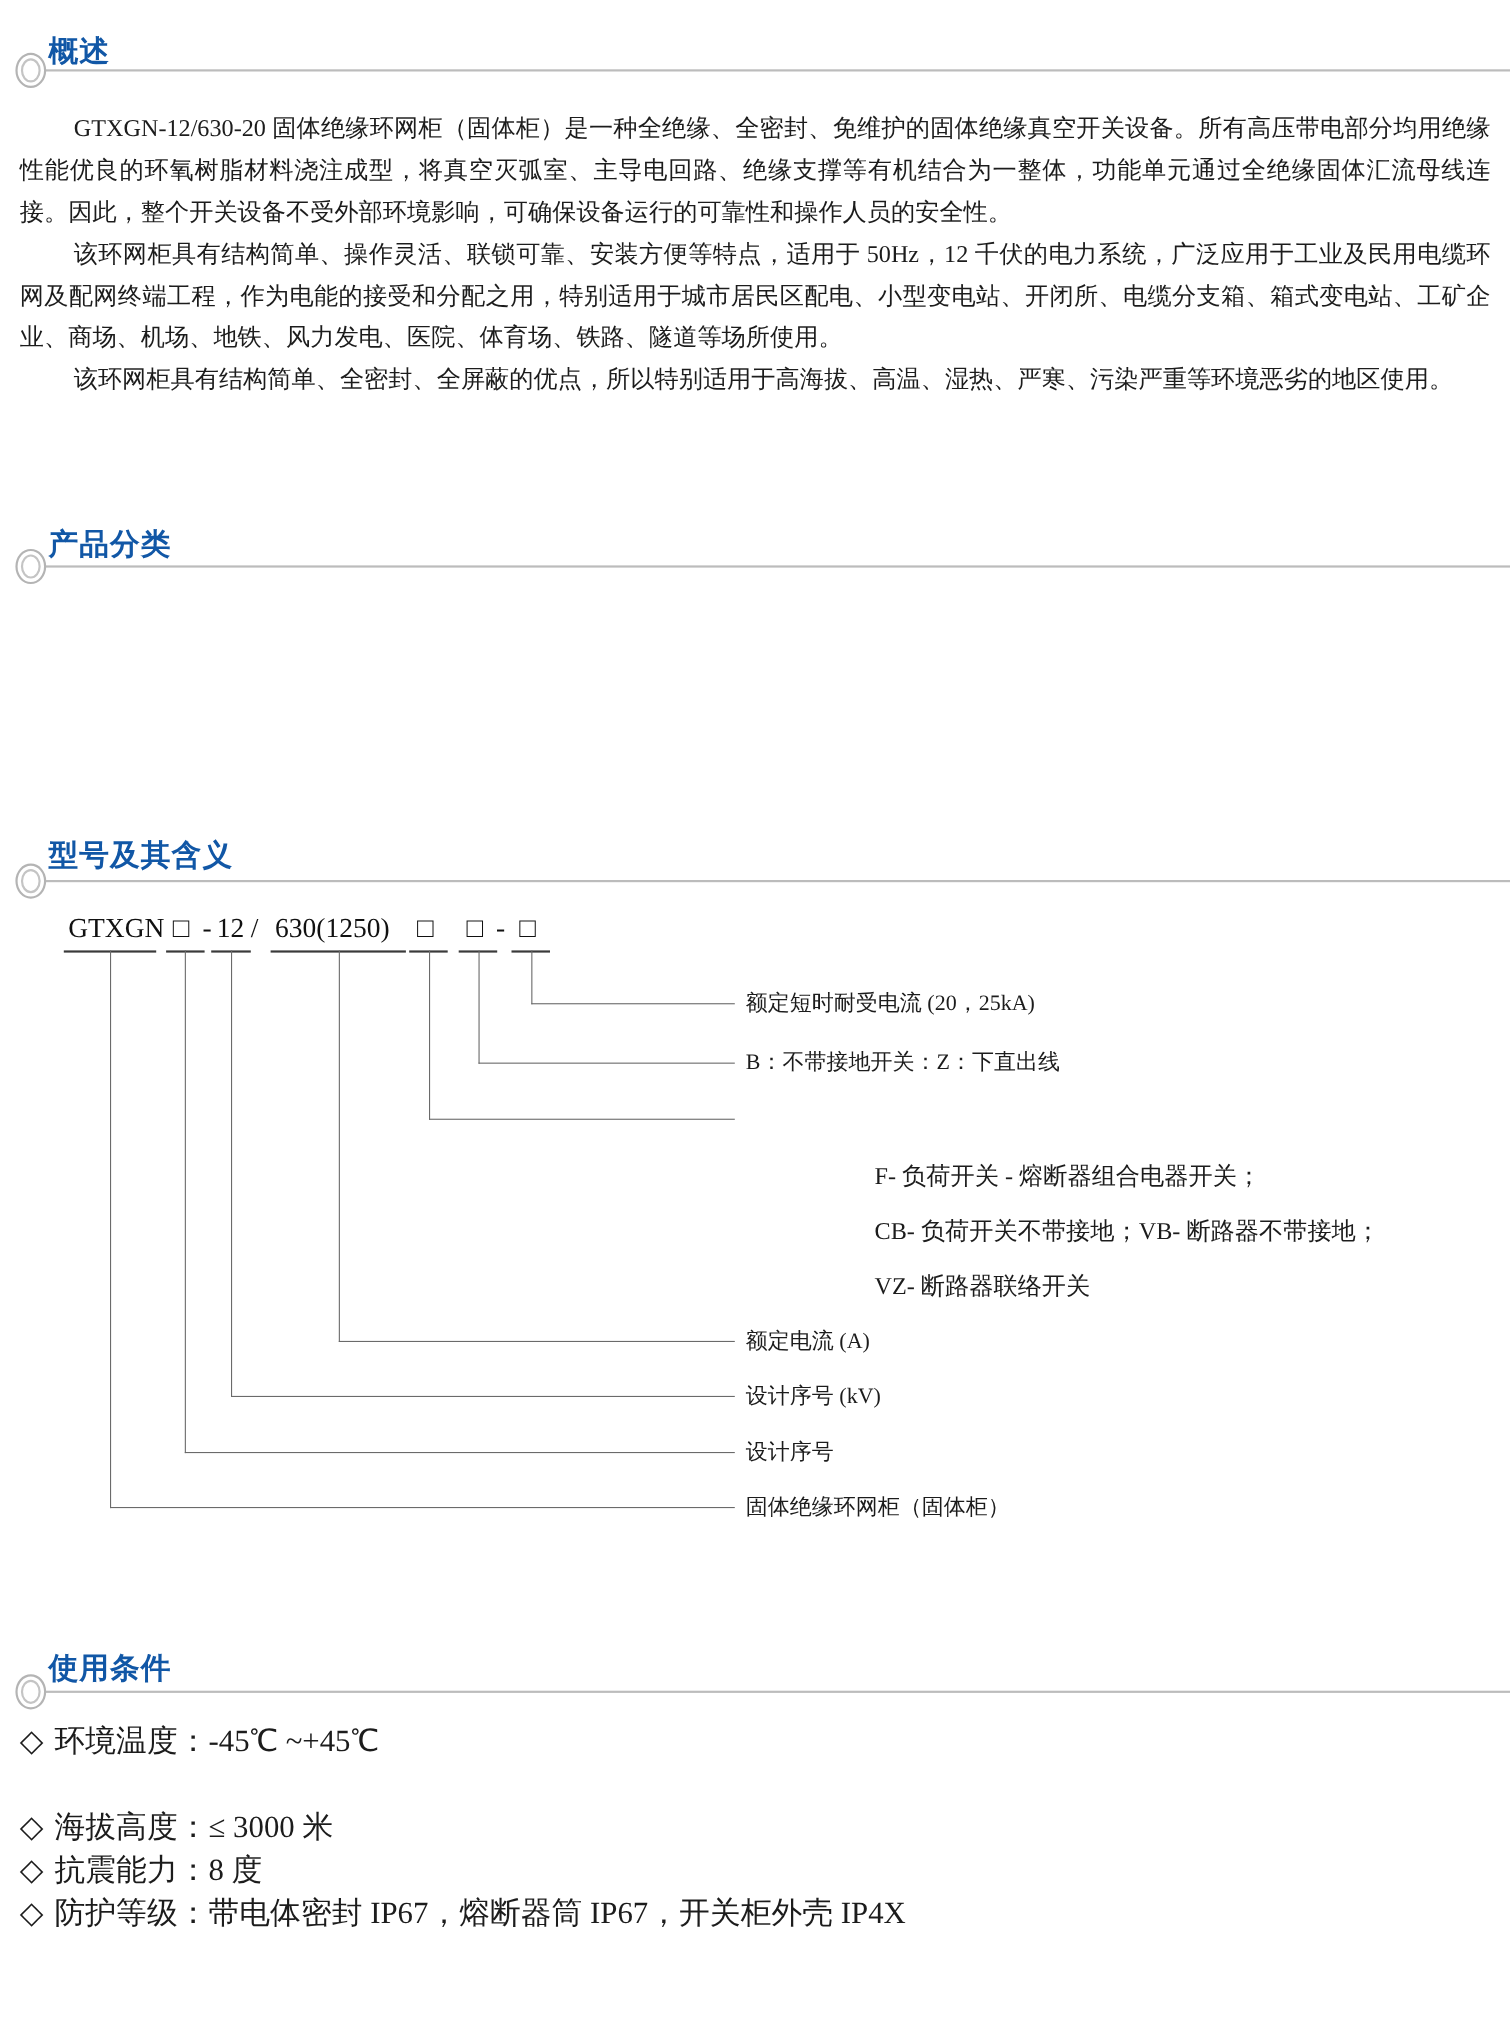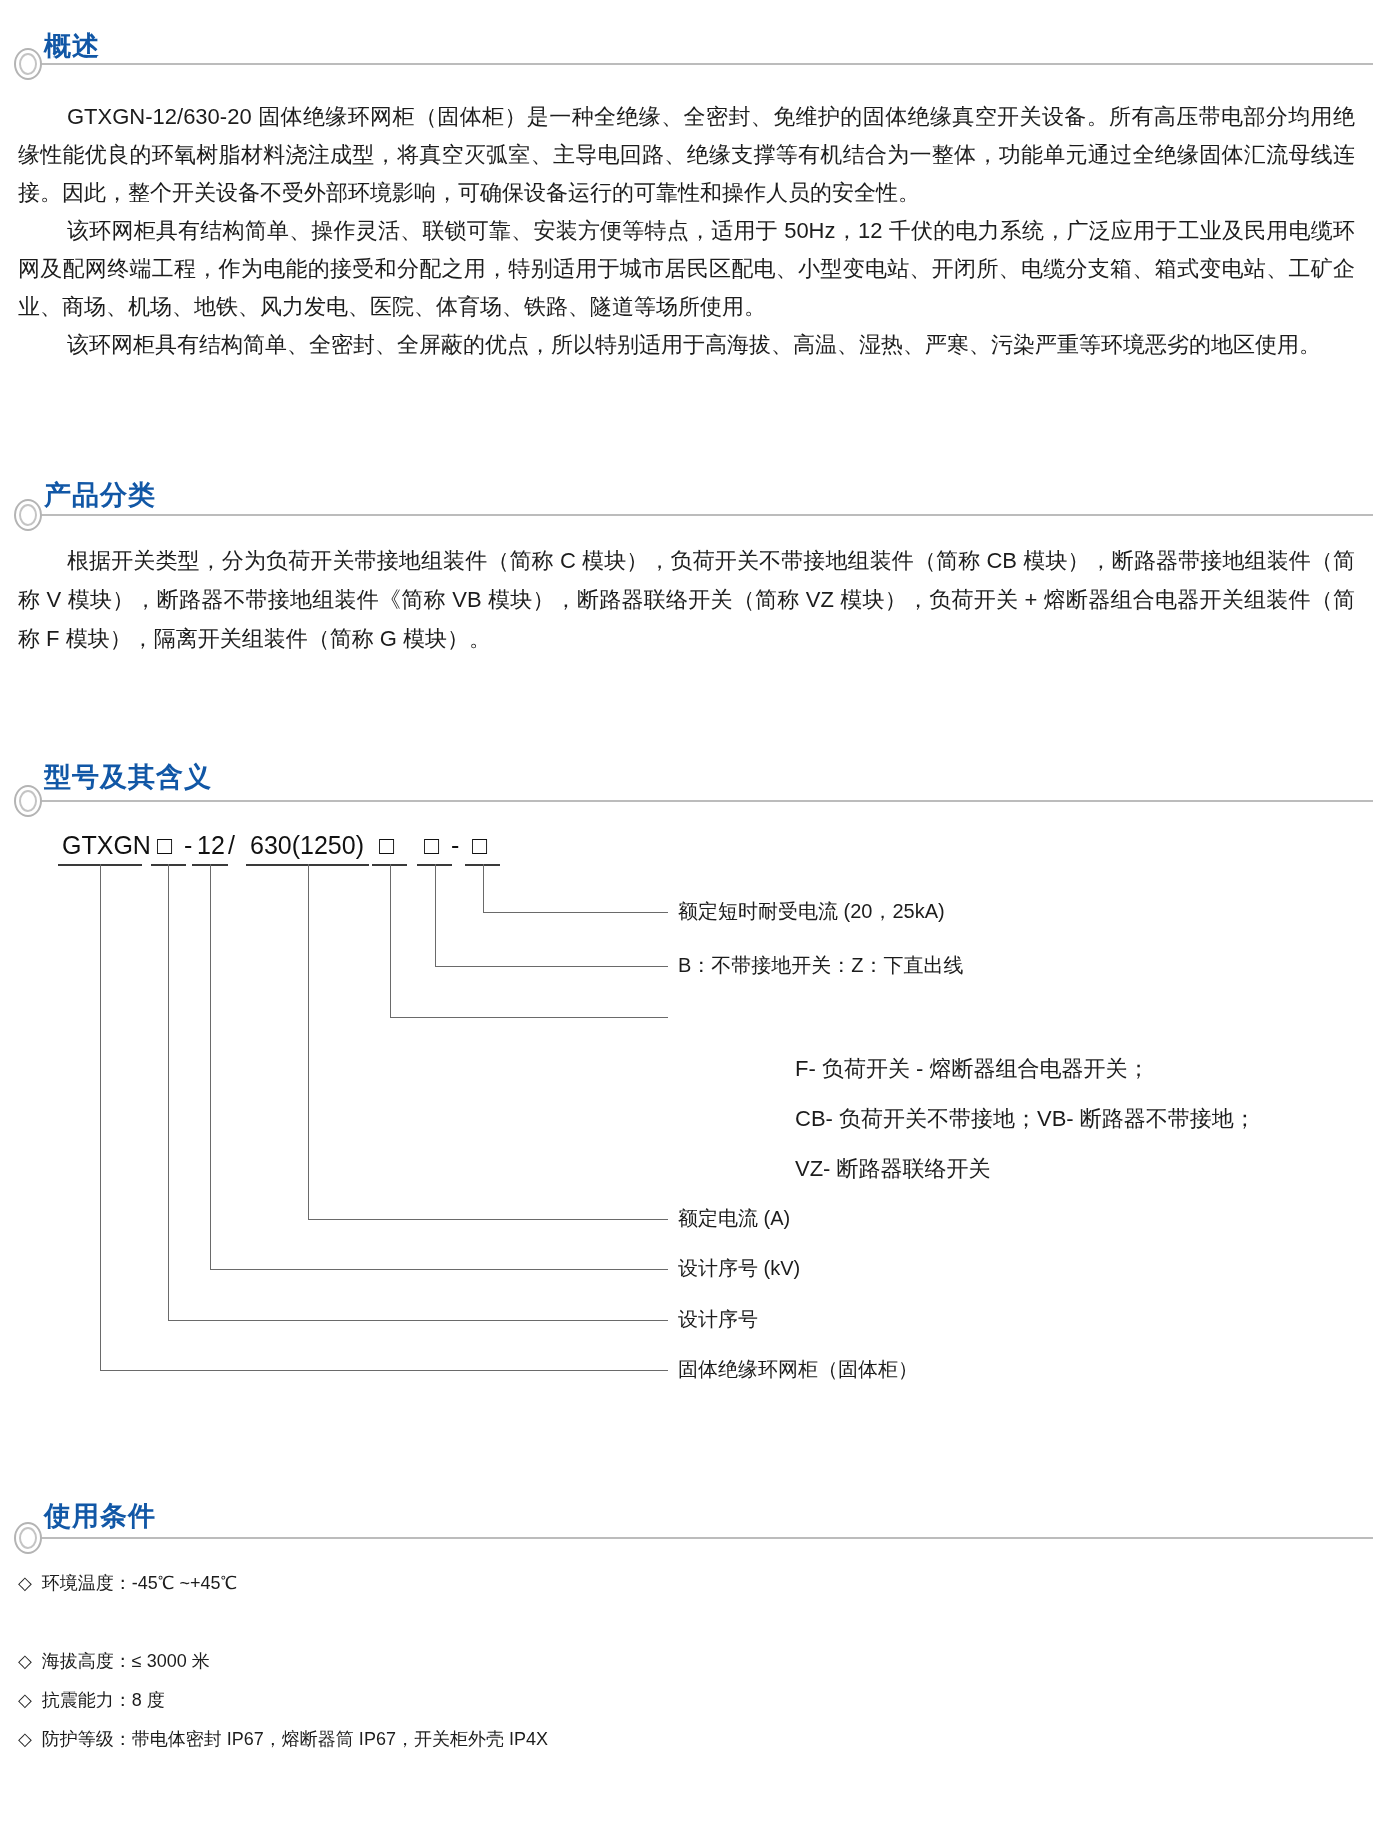--- a/index.html
+++ b/index.html
@@ -1,18 +1,18 @@
 <!DOCTYPE html>
 <html><head>
 <meta charset="utf-8">
 <style>
   html,body { margin:0; padding:0; background:#ffffff; }
   #page {
     position:relative; width:1373px; height:1848px; background:#fff;
-    font-family:Liberation Sans, sans-serif; color:#1c1c1c;
+    font-family:Liberation Serif, serif; color:#1c1c1c;
     overflow:hidden;
   }
   
   .sec-title {
     position:absolute; left:44px; margin:0;
     font-size:27px; font-weight:bold; color:#1157a6; letter-spacing:1px;
     white-space:nowrap;
   }
   .sec-rule { position:absolute; left:30px; right:0; height:2px; background:#bcbcbc; }
   .sec-ring {
@@ -30,21 +30,21 @@
   
   .mseg { position:absolute; font-size:25px; color:#111; white-space:nowrap; }
   .mbox { position:absolute; font-size:25px; color:#111; }
   .munder { position:absolute; top:864px; height:2px; background:#3a3a3a; }
   
   .vl { position:absolute; width:1px; background:#6a6a6a; }
   .hl { position:absolute; height:1px; background:#6a6a6a; }
   .mlabel { position:absolute; left:678px; font-size:20px; color:#1c1c1c; white-space:nowrap; }
   .msub   { position:absolute; left:795px; font-size:22px; color:#1c1c1c; white-space:nowrap; }
   
-  .cond-item { position:absolute; left:18px; font-size:18px; line-height:39px; white-space:nowrap; }
+  .cond-item { position:absolute; left:18px; font-size:28px; line-height:39px; white-space:nowrap; }
   .cond-item .dia { margin-right:10px; }
 </style>
 </head>
 <body>
 
 <div id="page">
 
   <span class="sec-ring" style="top:48px"></span>
   <div class="sec-rule" style="top:63px"></div>
   <h2 class="sec-title" style="top:28px">概述</h2>
@@ -52,23 +52,20 @@
   <div class="para-block" style="top:98px">
     <p>GTXGN-12/630-20 固体绝缘环网柜（固体柜）是一种全绝缘、全密封、免维护的固体绝缘真空开关设备。所有高压带电部分均用绝缘性能优良的环氧树脂材料浇注成型，将真空灭弧室、主导电回路、绝缘支撑等有机结合为一整体，功能单元通过全绝缘固体汇流母线连接。因此，整个开关设备不受外部环境影响，可确保设备运行的可靠性和操作人员的安全性。</p>
     <p>该环网柜具有结构简单、操作灵活、联锁可靠、安装方便等特点，适用于 50Hz，12 千伏的电力系统，广泛应用于工业及民用电缆环网及配网终端工程，作为电能的接受和分配之用，特别适用于城市居民区配电、小型变电站、开闭所、电缆分支箱、箱式变电站、工矿企业、商场、机场、地铁、风力发电、医院、体育场、铁路、隧道等场所使用。</p>
     <p>该环网柜具有结构简单、全密封、全屏蔽的优点，所以特别适用于高海拔、高温、湿热、严寒、污染严重等环境恶劣的地区使用。</p>
   </div>
 
   <span class="sec-ring" style="top:499px"></span>
   <div class="sec-rule" style="top:514px"></div>
   <h2 class="sec-title" style="top:477px">产品分类</h2>
 
-  <div class="para-block cls-block" style="top:541px">
-    <p>根据开关类型，分为负荷开关带接地组装件（简称 C 模块），负荷开关不带接地组装件（简称 CB 模块），断路器带接地组装件（简称 V 模块），断路器不带接地组装件《简称 VB 模块），断路器联络开关（简称 VZ 模块），负荷开关 + 熔断器组合电器开关组装件（简称 F 模块），隔离开关组装件（简称 G 模块）。</p>
-  </div>
 
   <span class="sec-ring" style="top:785px"></span>
   <div class="sec-rule" style="top:800px"></div>
   <h2 class="sec-title" style="top:759px">型号及其含义</h2>
 
   <span class="mseg" style="left:62px;top:831px">GTXGN</span>
   <span class="mbox" style="left:157px;top:831px">□</span>
   <span class="mseg" style="left:184px;top:831px">-</span>
   <span class="mseg" style="left:197px;top:831px">12</span>
   <span class="mseg" style="left:228px;top:831px">/</span>

